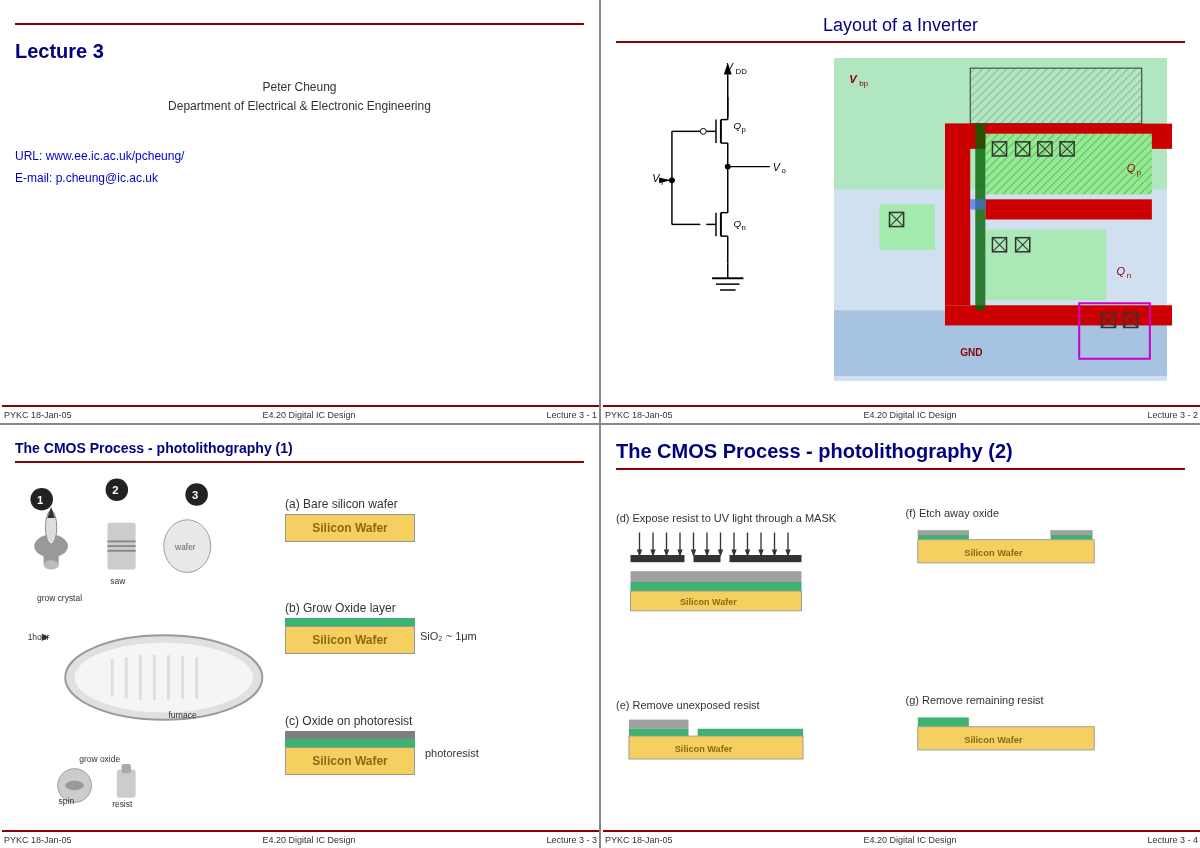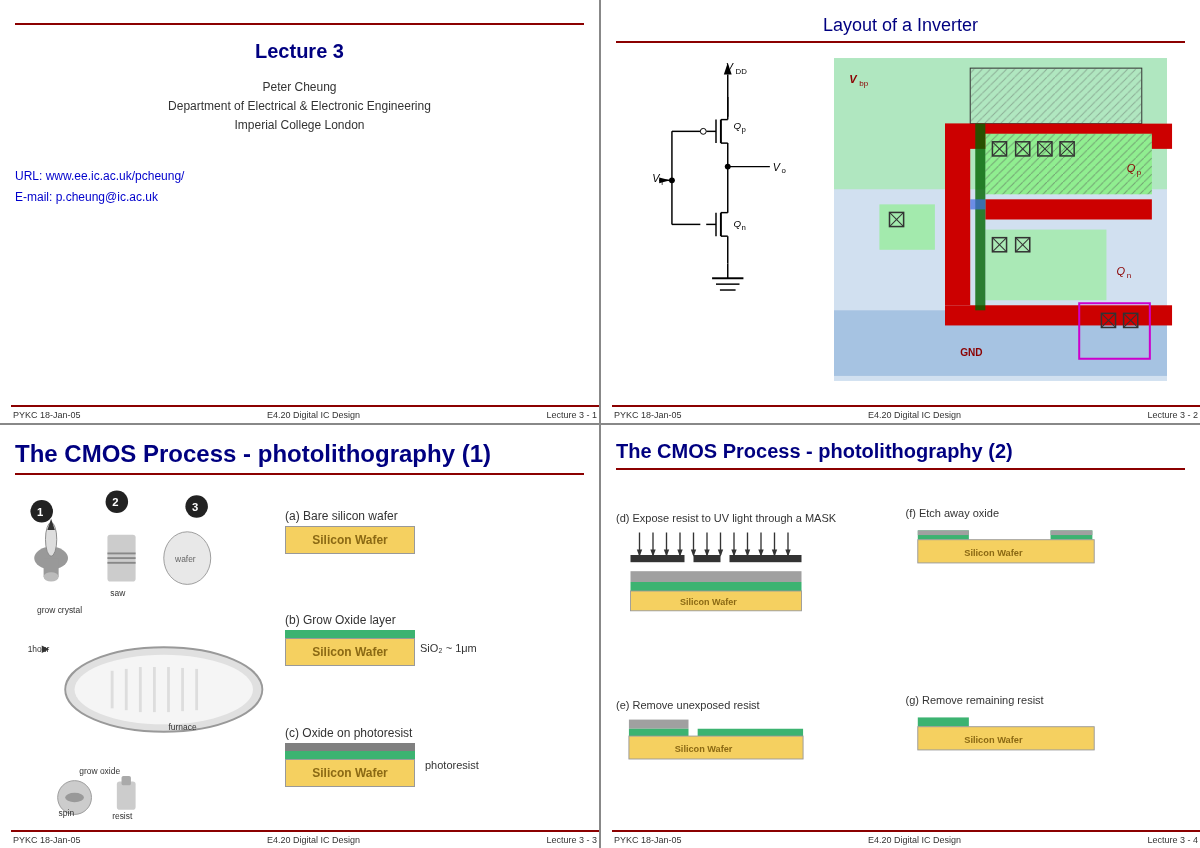--- a/index.html
+++ b/index.html
@@ -3,38 +3,38 @@
   <meta charset="utf-8">
   <style>
     * { box-sizing: border-box; margin: 0; padding: 0; }
     body { width: 1200px; height: 848px; font-family: Arial, sans-serif; background: #ccc; overflow: hidden; }
     
     .grid { display: grid; grid-template-columns: 1fr 1fr; grid-template-rows: 1fr 1fr; width: 1200px; height: 848px; gap: 2px; background: #888; }
     
     .slide { background: white; padding: 15px; position: relative; overflow: hidden; }
     
     
-    .slide-footer { position: absolute; bottom: 0; left: 11px; right: 0; border-top: 2px solid #8B0000; padding: 3px 2px; display: flex; justify-content: space-between; font-size: 9px; color: #333; }
+    .slide-footer { position: absolute; bottom: 0; left: 2px; right: 0; border-top: 2px solid #8B0000; padding: 3px 2px; display: flex; justify-content: space-between; font-size: 9px; color: #333; }
     
     
     .slide1-divider { border: none; border-top: 2px solid #8B0000; margin: 8px 0 15px 0; }
-    .slide1-title { text-align: center; font-size: 20px; font-weight: bold; color: #000080; margin-bottom: 15px; }
+    .slide1-title { text-align: left; font-size: 20px; font-weight: bold; color: #000080; margin-bottom: 15px; }
     .slide1-subtitle { text-align: center; font-size: 18px; font-weight: bold; color: #CC0000; margin-bottom: 25px; }
     .slide1-author { text-align: center; font-size: 12px; color: #333; line-height: 1.6; margin-bottom: 30px; }
     .slide1-url { text-align: left; font-size: 12px; color: #0000CC; line-height: 1.8; }
     
     
     .slide2-title { text-align: center; font-size: 18px; font-weight: normal; color: #000080; margin-bottom: 5px; }
     .slide2-divider { border: none; border-top: 2px solid #8B0000; margin: 5px 0 10px 0; }
     .inverter-diagram { display: flex; width: 100%; height: calc(100% - 60px); }
     .circuit-left { flex: 0 0 200px; position: relative; }
     .layout-right { flex: 1; position: relative; background: white; }
     
     
-    .slide3-title { font-size: 24px; font-weight: bold; color: #000080; margin-bottom: 5px; }
+    .slide3-title { font-size: 14px; font-weight: bold; color: #000080; margin-bottom: 5px; }
     .slide3-divider { border: none; border-top: 2px solid #8B0000; margin: 5px 0 8px 0; }
     .slide3-content { display: flex; height: calc(100% - 55px); }
     .slide3-left { flex: 0 0 260px; position: relative; }
     .slide3-right { flex: 1; display: flex; flex-direction: column; justify-content: space-around; padding-left: 10px; }
     .process-step { margin-bottom: 8px; }
     .step-label { font-size: 12px; color: #333; margin-bottom: 3px; }
     .wafer-box { border: 1px solid #999; padding: 6px 15px; display: inline-block; text-align: center; font-size: 12px; font-weight: bold; color: #8B6914; background: #F5D060; min-width: 130px; }
     .oxide-layer { background: #3CB371; height: 8px; min-width: 130px; }
     .resist-layer { background: #808080; height: 8px; min-width: 130px; }
     
@@ -52,21 +52,20 @@
 <body>
 
 <div class="grid">
 
   <div class="slide">
     <hr class="slide1-divider">
     <div class="slide1-title">Lecture 3</div>
     <div class="slide1-author">
       <div>Peter Cheung</div>
       <div>Department of Electrical &amp; Electronic Engineering</div>
-      <div>Imperial College London</div>
     </div>
     <div class="slide1-url">
       <div>URL: www.ee.ic.ac.uk/pcheung/</div>
       <div>E-mail: p.cheung@ic.ac.uk</div>
     </div>
     <div class="slide-footer">
       <span>PYKC 18-Jan-05</span>
       <span>E4.20 Digital IC Design</span>
       <span>Lecture 3 - 1</span>
     </div>

